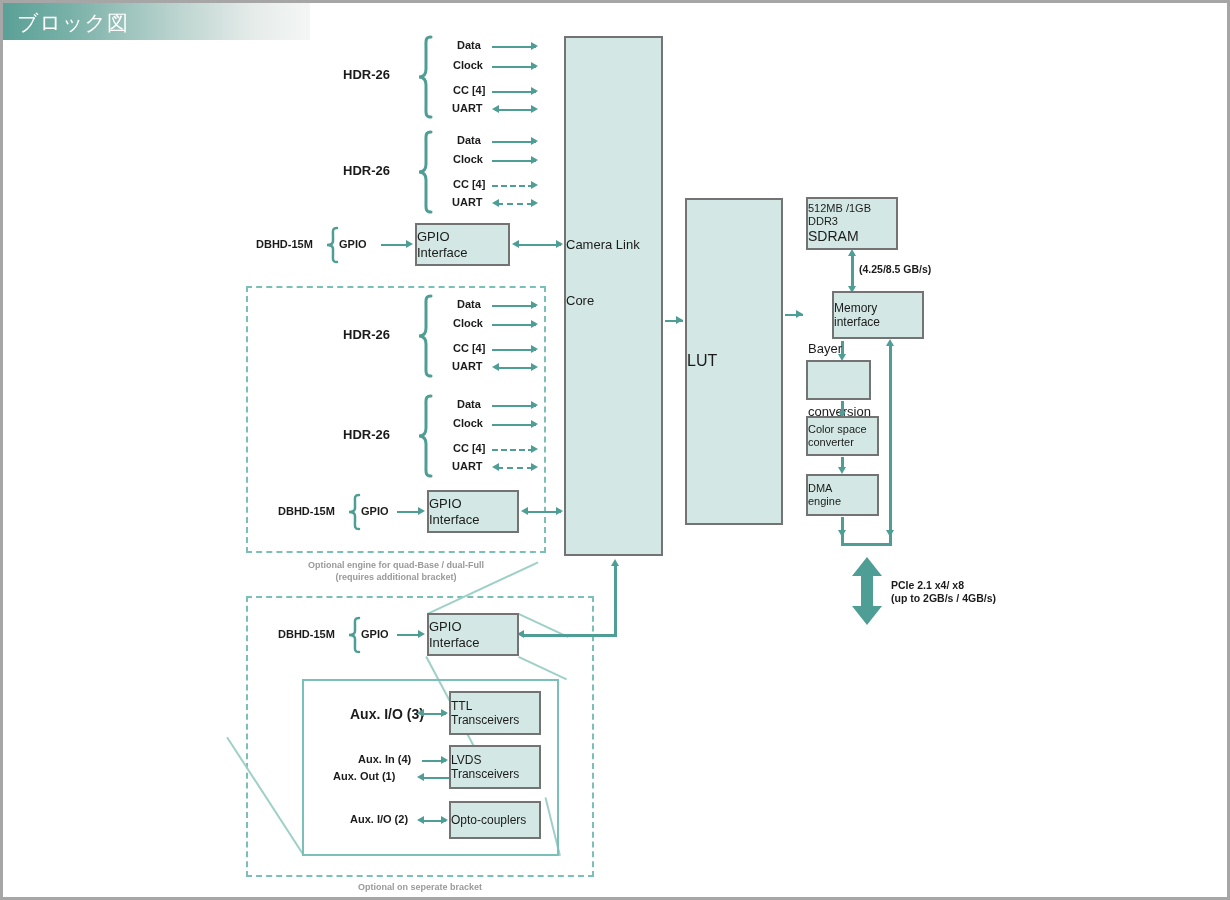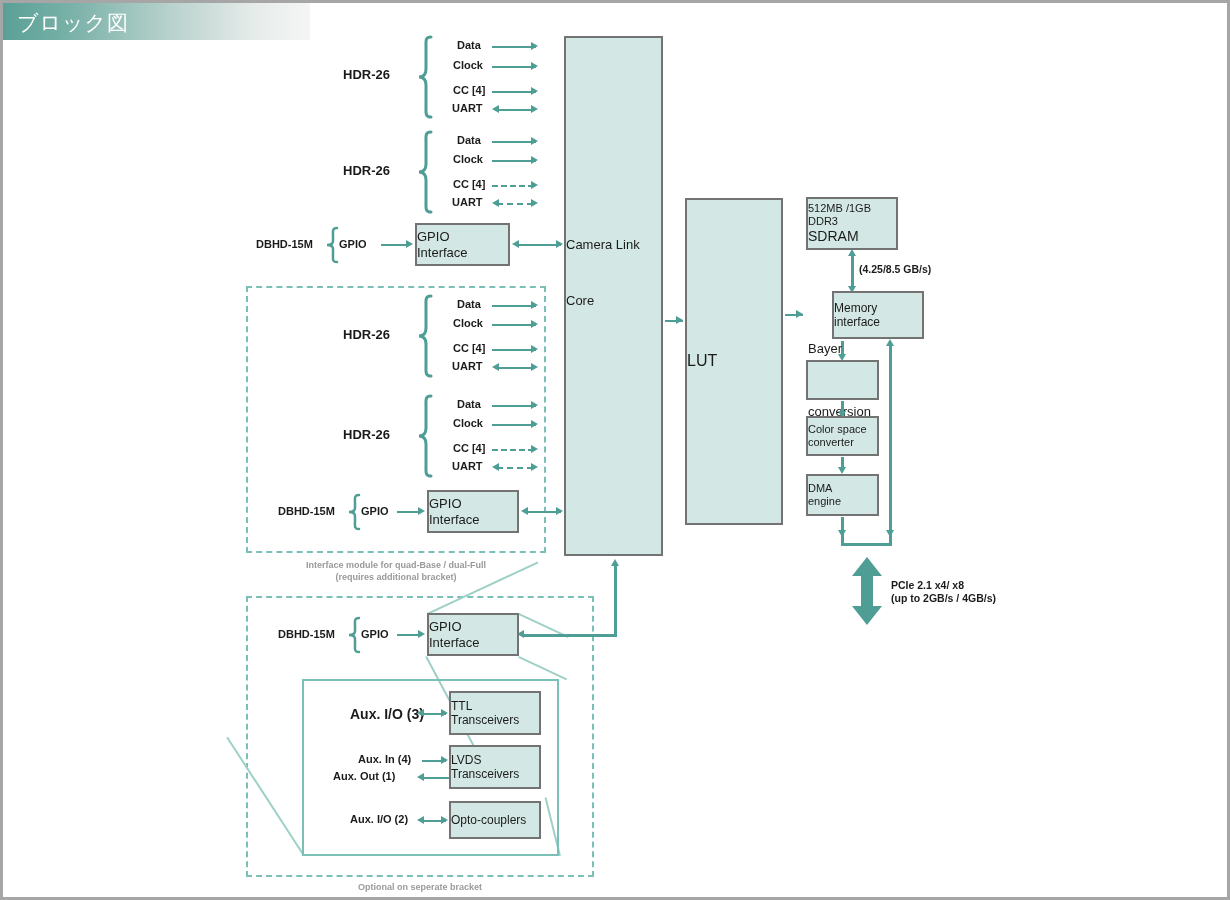--- a/index.html
+++ b/index.html
@@ -72,21 +72,21 @@
 </head>
 <body>
 
 <div id="page">
 
   <div id="header-band"></div>
   <div id="header-title">ブロック図</div>
 
   <div class="dashbox" style="left:243px;top:283px;width:300px;height:267px;"></div>
   <div class="cap" style="left:243px;top:556px;width:300px;">
-    <span>Interface module for quad-Base / dual-Full</span><br>
+    <span>Optional engine for quad-Base / dual-Full</span><br>
     <span>(requires additional bracket)</span>
   </div>
 
   <div class="dashbox" style="left:243px;top:593px;width:348px;height:281px;"></div>
   <div class="cap" style="left:243px;top:878px;width:348px;">Optional on seperate bracket</div>
 
   <div class="lbl b" style="left:340px;top:64px;font-size:13px;">HDR-26</div>
   <svg class="brace" style="left:414px;top:33px;width:16px;height:82px;" viewBox="0 0 16 82">
     <path d="M14 1 C8 1 9 5 9 12 L9 33 C9 39 6 41 2 41 C6 41 9 43 9 49 L9 70 C9 77 8 81 14 81" fill="none" stroke="#4e9e96" stroke-width="3" stroke-linecap="round"></path>
   </svg>
@@ -219,21 +219,21 @@
   <div class="lbl b" style="left:856px;top:260px;font-size:10.5px;">(4.25/8.5 GB/s)</div>
 
   <div class="blk" style="left:803px;top:288px;width:92px;height:48px;font-size:12px;margin-left:26px;">
     <span>Memory</span>
     <span>interface</span>
   </div>
 
   <div class="vline" style="left:838px;top:338px;width:3px;height:15px;"></div>
   <div class="arr d" style="left:835px;top:351px;"></div>
 
-  <div class="blk" style="left:803px;top:357px;width:73px;height:40px;font-size:13px;gap:48px;">
+  <div class="blk" style="left:803px;top:357px;width:65px;height:40px;font-size:13px;gap:48px;">
     <span>Bayer</span>
     <span>conversion</span>
   </div>
   <div class="vline" style="left:838px;top:398px;width:3px;height:12px;"></div>
   <div class="arr d" style="left:835px;top:408px;"></div>
 
   <div class="blk" style="left:803px;top:413px;width:73px;height:40px;font-size:11px;">
     <span>Color space</span>
     <span>converter</span>
   </div>

